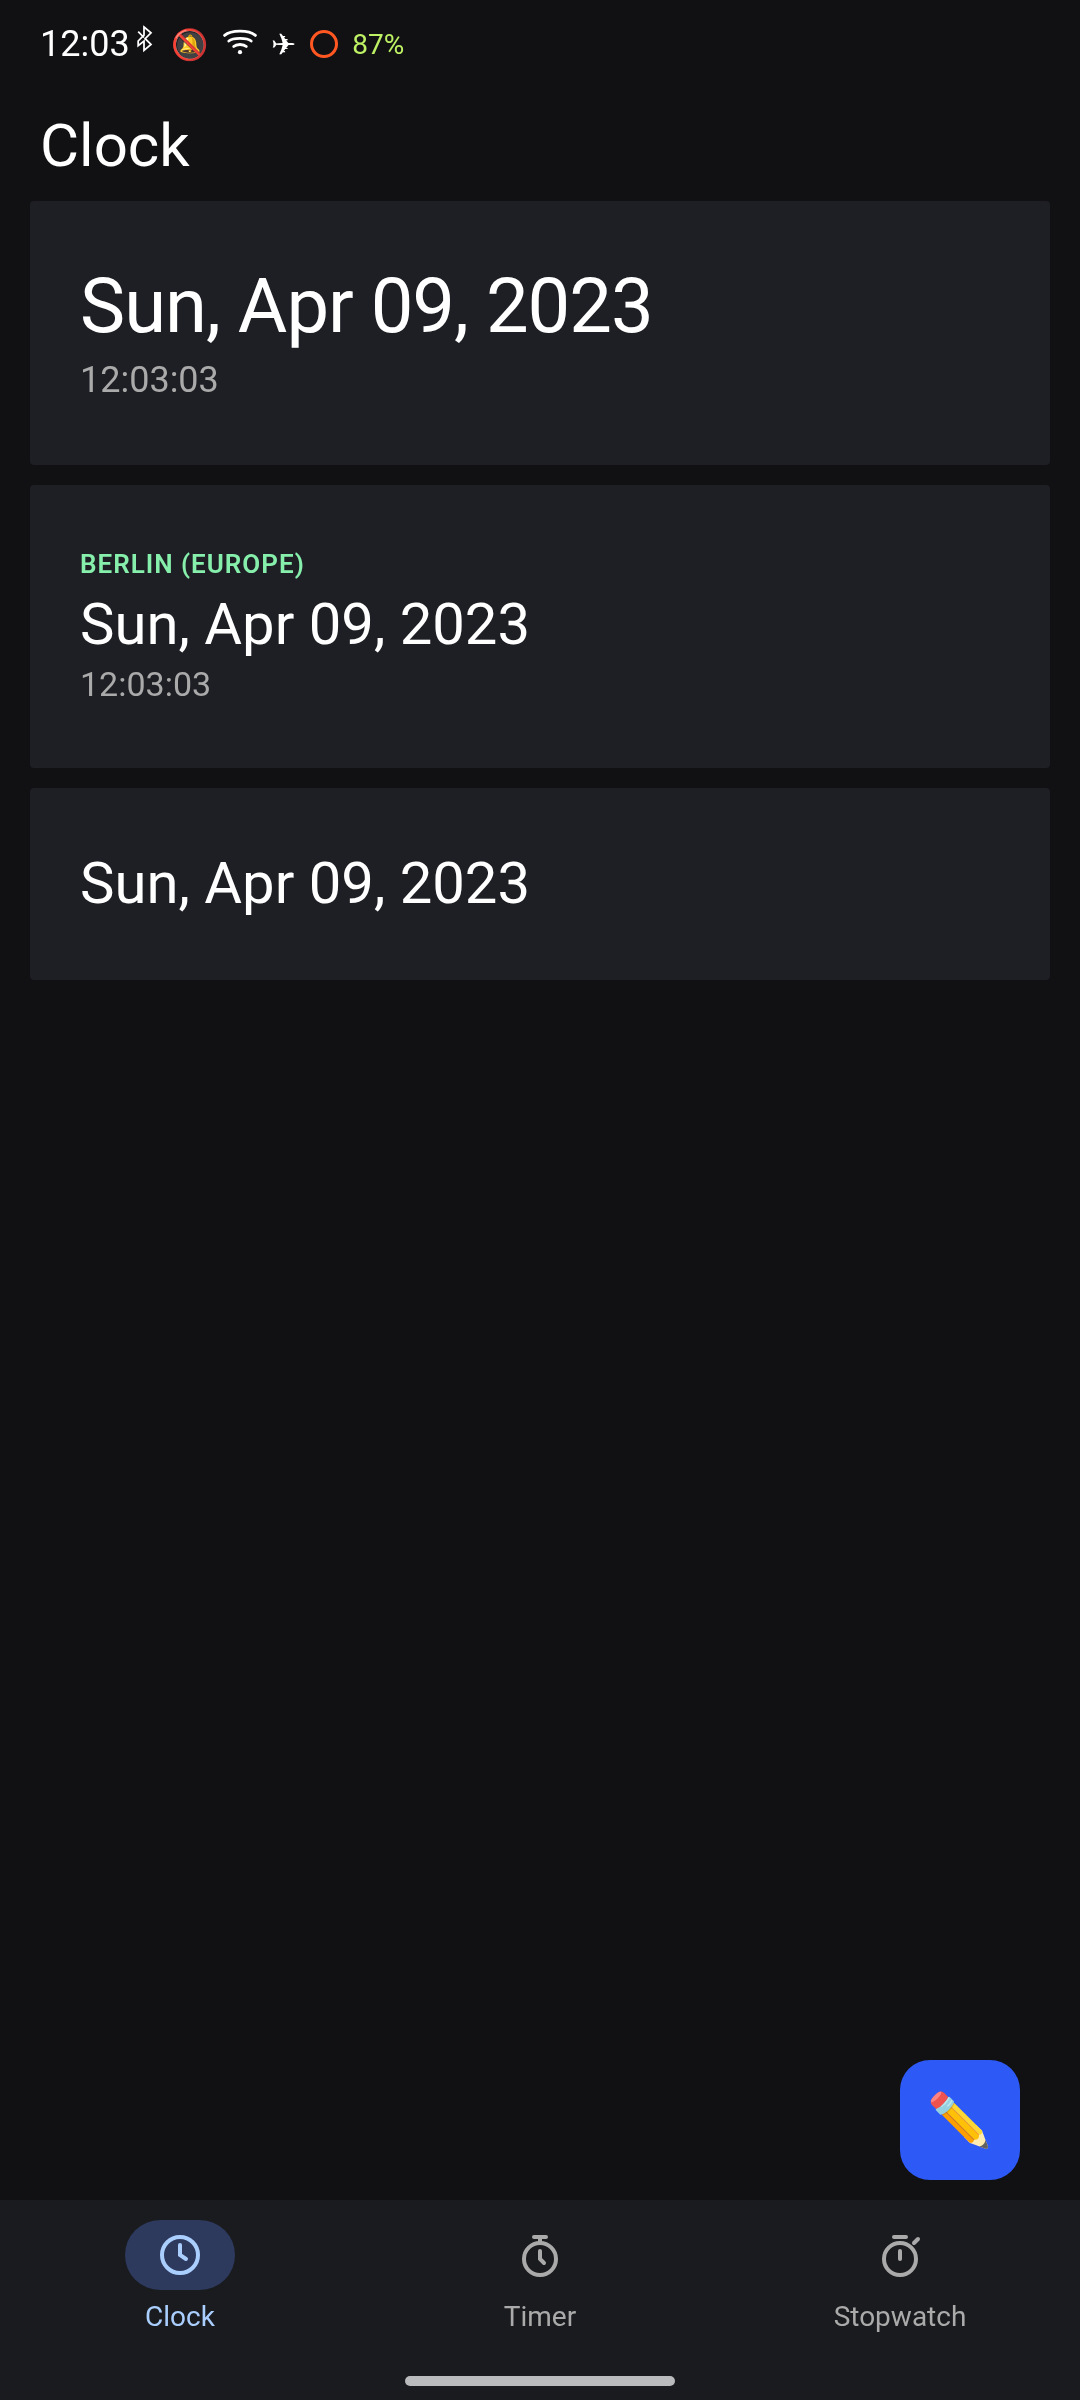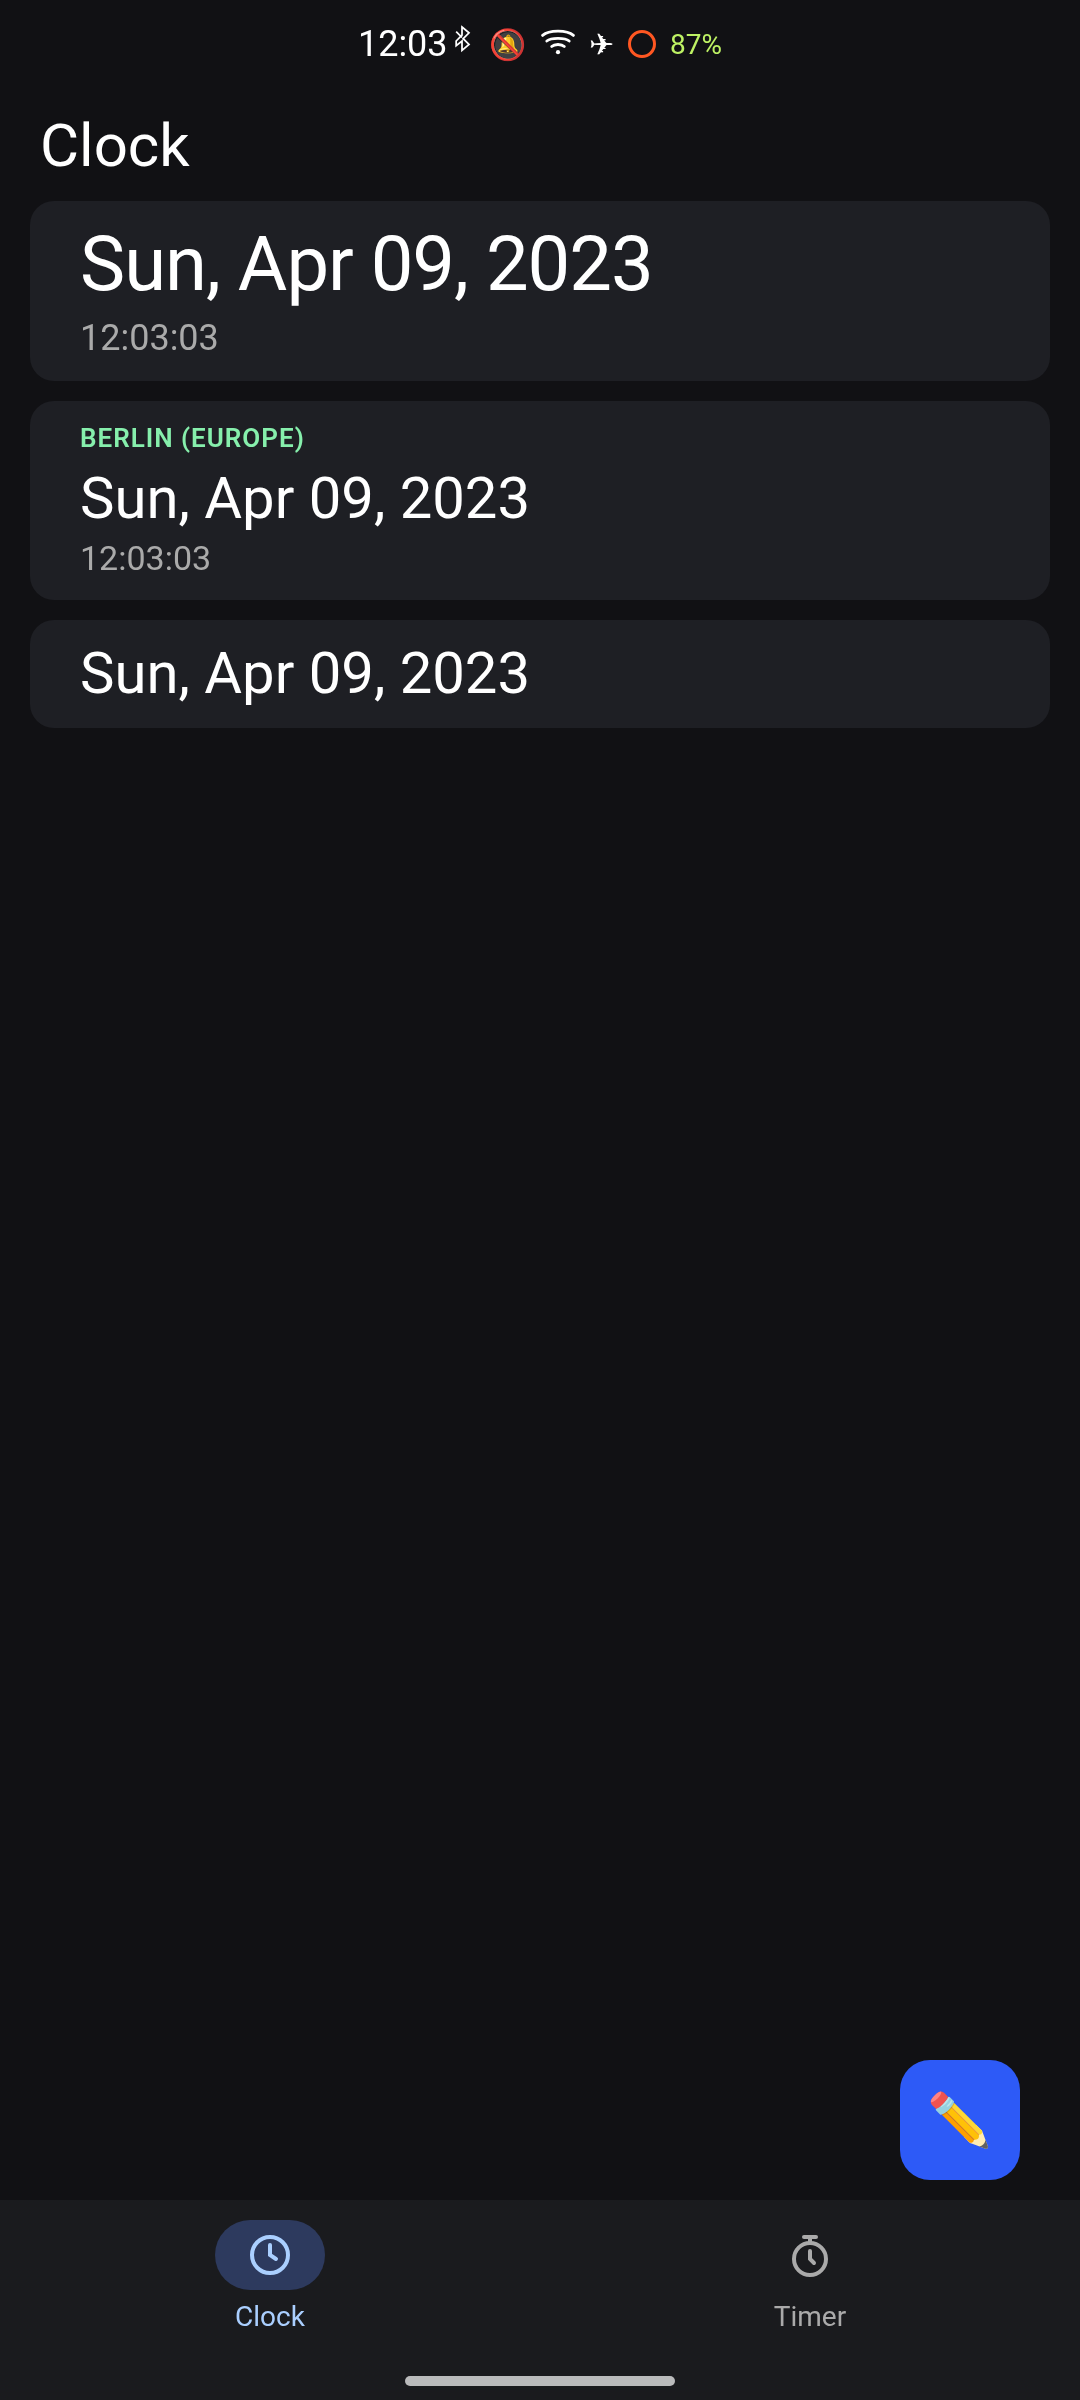--- a/index.html
+++ b/index.html
@@ -15,21 +15,21 @@
       font-family: 'Roboto', Arial, sans-serif;
       width: 1080px;
       height: 2400px;
       position: relative;
       overflow: hidden;
     }
 
     
     .status-bar {
       display: flex;
-      justify-content: center;
+      justify-content: flex-start;
       align-items: center;
       padding: 18px 40px 10px 40px;
       height: 80px;
     }
 
     .status-time {
       font-size: 36px;
       font-weight: 400;
       color: #ffffff;
     }
@@ -57,22 +57,22 @@
     .main-content {
       padding: 0 30px;
       display: flex;
       flex-direction: column;
       gap: 20px;
     }
 
     
     .clock-card {
       background-color: #1e1f24;
-      border-radius: 24px;
-      padding: 22px 50px;
+      border-radius: 4px;
+      padding: 64px 50px;
     }
 
     .clock-card-main .date-large {
       font-size: 76px;
       font-weight: 400;
       color: #ffffff;
       letter-spacing: -1px;
       line-height: 1.1;
     }
 
@@ -265,16 +265,27 @@
         <circle cx="12" cy="14" r="8" stroke="#aaaaaa" stroke-width="2"></circle>
         <path d="M12 10V14L14 16" stroke="#aaaaaa" stroke-width="2" stroke-linecap="round"></path>
         <path d="M9 3H15" stroke="#aaaaaa" stroke-width="2" stroke-linecap="round"></path>
         <path d="M12 3V5" stroke="#aaaaaa" stroke-width="2" stroke-linecap="round"></path>
         <circle cx="12" cy="5" r="1" fill="#aaaaaa"></circle>
       </svg>
     </div>
     <span class="nav-label">Timer</span>
   </div>
 
+  <div class="nav-item">
+    <div class="nav-icon-wrap">
+      <svg class="icon-svg-nav" viewBox="0 0 24 24" fill="none" xmlns="http://www.w3.org/2000/svg">
+        <circle cx="12" cy="14" r="8" stroke="#aaaaaa" stroke-width="2"></circle>
+        <path d="M12 10V14" stroke="#aaaaaa" stroke-width="2" stroke-linecap="round"></path>
+        <path d="M9 3H15" stroke="#aaaaaa" stroke-width="2" stroke-linecap="round"></path>
+        <path d="M19 6L21 4" stroke="#aaaaaa" stroke-width="2" stroke-linecap="round"></path>
+      </svg>
+    </div>
+    <span class="nav-label">Stopwatch</span>
+  </div>
 
 </nav>
 
 <div class="home-indicator"></div>
 
 </body></html>

